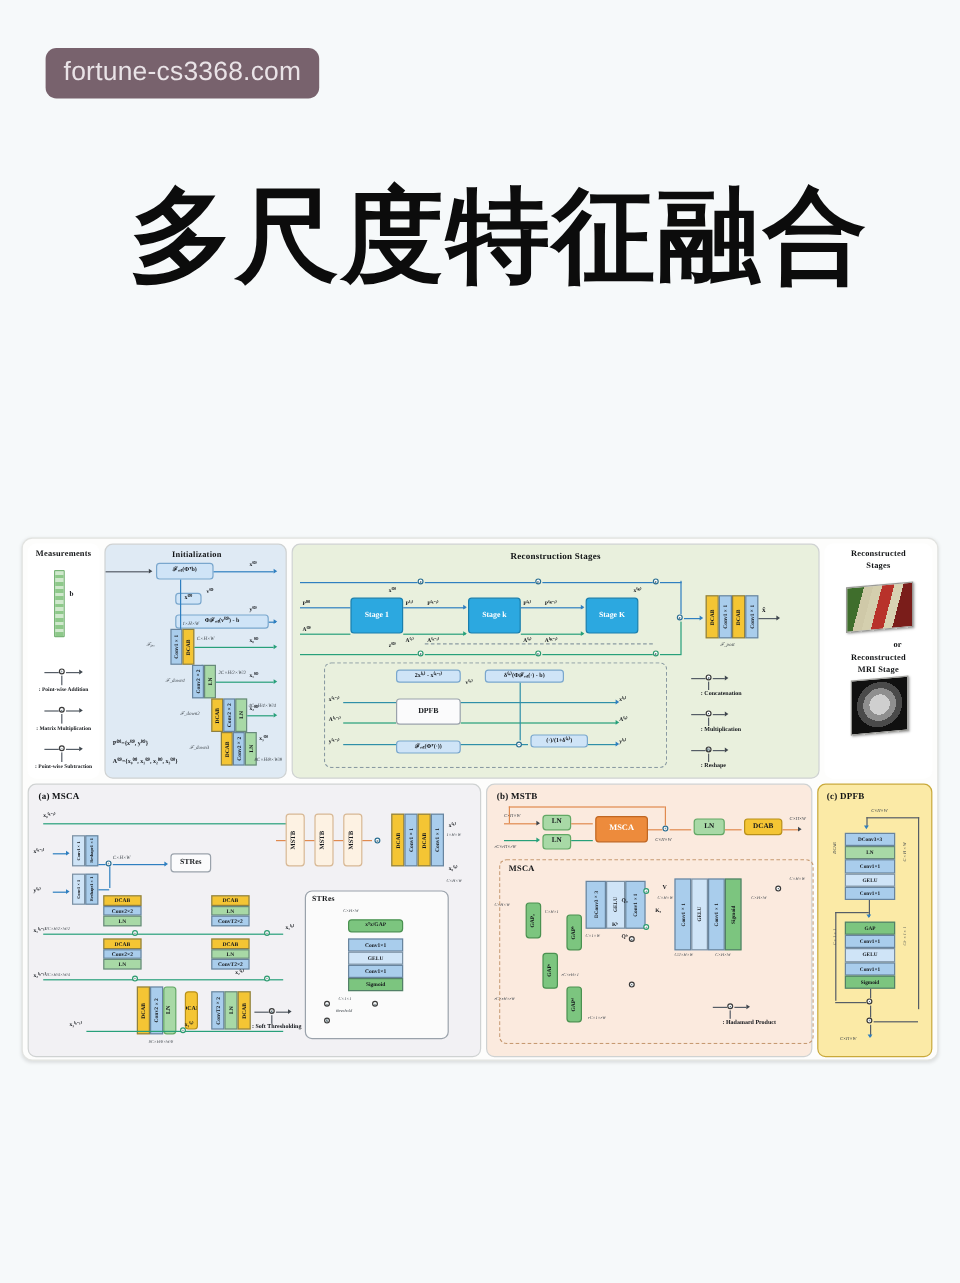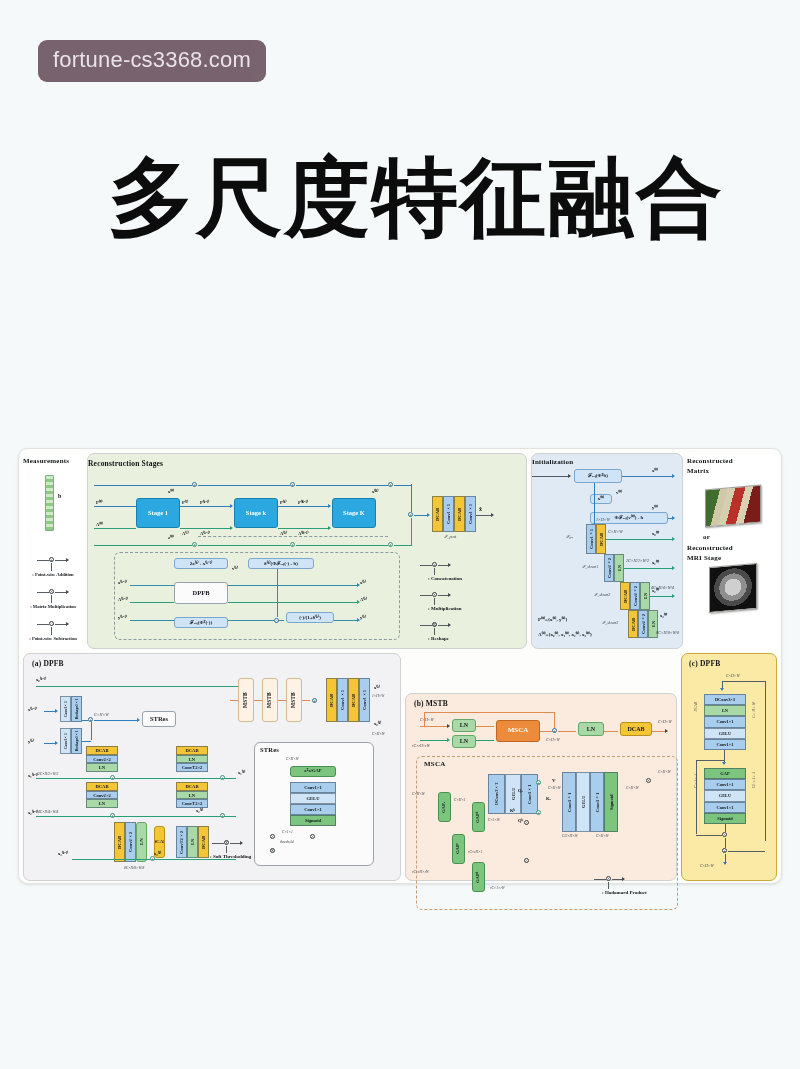--- a/index.html
+++ b/index.html
@@ -43,33 +43,33 @@
     padding:4px;
     font-size:5.2px;
     color:#15181c;
   }
   .row{ display:flex; gap:4px; }
   .rowtop{ height:196px; }
   .rowbot{ height:228px; margin-top:4px; }
 
   .panel{ border:1px solid #cfd2d2; border-radius:7px; position:relative; }
   .ptitle{
-    position:absolute; font-weight:bold; text-align:left;
+    position:absolute; font-weight:bold; text-align:center;
     letter-spacing:.2px; color:#101214;
   }
 
   
   .p-meas{ flex:0 0 60px; background:#ffffff; border:none; }
   .p-init{ flex:0 0 152px; background:#dfeaf4; }
   .p-recon{ flex:1 1 auto; background:#e9f0dd; }
   .p-out{ flex:0 0 90px; background:#ffffff; border:none; }
 
   
   .p-dpfb{ flex:0 0 378px; background:#f2f1f4; }
-  .p-mstb{ flex:1 1 auto; background:#fbeade;margin-top:40px; }
+  .p-mstb{ flex:1 1 auto; background:#fbeade; }
   .p-dcab{ flex:0 0 96px; background:#fbeaa6; border-color:#c9a93a; }
 
   
   .bx{
     position:absolute; display:flex; align-items:center; justify-content:center;
     border-radius:3px; text-align:center; font-weight:bold;
     font-size:5px; line-height:1.05; padding:0 1px;
     border:.6px solid rgba(40,60,80,.45);
     overflow:hidden; white-space:nowrap;
   }
@@ -179,20 +179,86 @@
       <div class="ah rk" style="left:43px;top:136.5px"></div>
       <div class="ln v lgray" style="left:28.2px;top:142px;height:8px"></div>
       <div class="lgd" style="left:0;top:151px;width:60px">: Matrix Multiplication</div>
 
       <div class="nd k" style="left:26px;top:168px">−</div>
       <div class="ln h lgray" style="left:14px;top:170.5px;width:12px"></div>
       <div class="ln h lgray" style="left:32px;top:170.5px;width:11px"></div>
       <div class="ah rk" style="left:43px;top:168.5px"></div>
       <div class="ln v lgray" style="left:28.2px;top:174px;height:8px"></div>
       <div class="lgd" style="left:0;top:183px;width:60px">: Point-wise Subtraction</div>
+    </div>
+
+    <div class="panel p-init">
+      <div class="ptitle" style="left:0;top:4px;width:152px;font-size:7px">Initialization</div>
+
+      <div class="ln h lgray" style="left:0;top:22px;width:36px"></div>
+      <div class="ah rk" style="left:36px;top:20px"></div>
+
+      <div class="bx lblue" style="left:42px;top:15px;width:48px;height:14px">ℱᵣₑₜ(Φᵀb)</div>
+      <div class="bx lblue" style="left:58px;top:40px;width:22px;height:10px">x⁽⁰⁾</div>
+      <div class="bx lblue" style="left:58px;top:58px;width:78px;height:12px">Φℱᵣₑₜ(v⁽⁰⁾) - b</div>
+
+      <div class="ln h lblue-l" style="left:90px;top:21.5px;width:50px"></div>
+      <div class="ah r" style="left:140px;top:19.5px"></div>
+      <div class="lbl" style="left:120px;top:13px">x⁽⁰⁾</div>
+      <div class="lbl" style="left:84px;top:35px">v⁽⁰⁾</div>
+      <div class="lbl" style="left:120px;top:50px">y⁽⁰⁾</div>
+      <div class="ln h lblue-l" style="left:136px;top:64px;width:6px"></div>
+      <div class="ah r" style="left:140px;top:62px"></div>
+
+      <div class="ln v lblue-l" style="left:62px;top:29px;height:42px"></div>
+      <div class="stk" style="left:54px;top:70px;width:20px;height:30px;flex-direction:row">
+        <div class="blue vert" style="width:10px;height:30px">Conv1×1</div>
+        <div class="yellow vert" style="width:10px;height:30px">DCAB</div>
+      </div>
+      <div class="lbl it" style="left:34px;top:80px">ℱₚᵣₑ</div>
+      <div class="lbl it" style="left:64px;top:63px">1×H×W</div>
+      <div class="lbl it" style="left:76px;top:75px">C×H×W</div>
+
+      <div class="ln h lgreen-l" style="left:74px;top:85px;width:66px"></div>
+      <div class="ah rg" style="left:140px;top:83px"></div>
+      <div class="lbl" style="left:120px;top:76px">x₀⁽⁰⁾</div>
+
+      <div class="ln v lgreen-l" style="left:80px;top:100px;height:8px"></div>
+      <div class="stk" style="left:72px;top:100px;width:20px;height:28px;flex-direction:row">
+        <div class="blue vert" style="width:10px;height:28px">Conv2×2</div>
+        <div class="green2 vert" style="width:10px;height:28px">LN</div>
+      </div>
+      <div class="lbl it" style="left:50px;top:110px">ℱ_down1</div>
+      <div class="lbl it" style="left:94px;top:104px">2C×H/2×W/2</div>
+      <div class="ln h lgreen-l" style="left:92px;top:114px;width:48px"></div>
+      <div class="ah rg" style="left:140px;top:112px"></div>
+      <div class="lbl" style="left:120px;top:105px">x₁⁽⁰⁾</div>
+
+      <div class="stk" style="left:88px;top:128px;width:30px;height:28px;flex-direction:row">
+        <div class="yellow vert" style="width:10px;height:28px">DCAB</div>
+        <div class="blue vert" style="width:10px;height:28px">Conv2×2</div>
+        <div class="green2 vert" style="width:10px;height:28px">LN</div>
+      </div>
+      <div class="lbl it" style="left:62px;top:138px">ℱ_down2</div>
+      <div class="lbl it" style="left:119px;top:131px">4C×H/4×W/4</div>
+      <div class="ln h lgreen-l" style="left:118px;top:142px;width:22px"></div>
+      <div class="ah rg" style="left:140px;top:140px"></div>
+      <div class="lbl" style="left:120px;top:133px">x₂⁽⁰⁾</div>
+
+      <div class="stk" style="left:96px;top:156px;width:30px;height:28px;flex-direction:row">
+        <div class="yellow vert" style="width:10px;height:28px">DCAB</div>
+        <div class="blue vert" style="width:10px;height:28px">Conv2×2</div>
+        <div class="green2 vert" style="width:10px;height:28px">LN</div>
+      </div>
+      <div class="lbl it" style="left:70px;top:166px">ℱ_down3</div>
+      <div class="lbl it" style="left:124px;top:176px">8C×H/8×W/8</div>
+      <div class="lbl" style="left:128px;top:158px">x₃⁽⁰⁾</div>
+
+      <div class="lbl" style="left:6px;top:162px;font-size:5px">P⁽⁰⁾={x⁽⁰⁾, y⁽⁰⁾}</div>
+      <div class="lbl" style="left:6px;top:177px;font-size:5px">A⁽⁰⁾={x₀⁽⁰⁾, x₁⁽⁰⁾, x₂⁽⁰⁾, x₃⁽⁰⁾}</div>
     </div>
 
     <div class="panel p-recon">
       <div class="ptitle" style="left:0;top:5px;width:100%;font-size:7.5px">Reconstruction Stages</div>
 
       <div class="ln h lblue-l" style="left:6px;top:52px;width:42px"></div>
       <div class="ln h lgreen-l" style="left:6px;top:74px;width:42px"></div>
       <div class="lbl" style="left:8px;top:45px">P⁽⁰⁾</div>
       <div class="lbl" style="left:8px;top:67px">A⁽⁰⁾</div>
 
@@ -299,101 +365,35 @@
       <div class="lbl" style="left:340px;top:152px;font-size:5px">: Multiplication</div>
 
       <div class="nd k" style="left:344px;top:168px">R</div>
       <div class="ln h lgray" style="left:332px;top:170.5px;width:12px"></div>
       <div class="ln h lgray" style="left:350px;top:170.5px;width:10px"></div>
       <div class="ah rk" style="left:360px;top:168.5px"></div>
       <div class="ln v lgray" style="left:346.2px;top:174px;height:7px"></div>
       <div class="lbl" style="left:340px;top:182px;font-size:5px">: Reshape</div>
     </div>
 
-    <div class="panel p-init">
-      <div class="ptitle" style="left:0;top:4px;width:152px;font-size:7px">Initialization</div>
-
-      <div class="ln h lgray" style="left:0;top:22px;width:36px"></div>
-      <div class="ah rk" style="left:36px;top:20px"></div>
-
-      <div class="bx lblue" style="left:42px;top:15px;width:48px;height:14px">ℱᵣₑₜ(Φᵀb)</div>
-      <div class="bx lblue" style="left:58px;top:40px;width:22px;height:10px">x⁽⁰⁾</div>
-      <div class="bx lblue" style="left:58px;top:58px;width:78px;height:12px">Φℱᵣₑₜ(v⁽⁰⁾) - b</div>
-
-      <div class="ln h lblue-l" style="left:90px;top:21.5px;width:50px"></div>
-      <div class="ah r" style="left:140px;top:19.5px"></div>
-      <div class="lbl" style="left:120px;top:13px">x⁽⁰⁾</div>
-      <div class="lbl" style="left:84px;top:35px">v⁽⁰⁾</div>
-      <div class="lbl" style="left:120px;top:50px">y⁽⁰⁾</div>
-      <div class="ln h lblue-l" style="left:136px;top:64px;width:6px"></div>
-      <div class="ah r" style="left:140px;top:62px"></div>
-
-      <div class="ln v lblue-l" style="left:62px;top:29px;height:42px"></div>
-      <div class="stk" style="left:54px;top:70px;width:20px;height:30px;flex-direction:row">
-        <div class="blue vert" style="width:10px;height:30px">Conv1×1</div>
-        <div class="yellow vert" style="width:10px;height:30px">DCAB</div>
-      </div>
-      <div class="lbl it" style="left:34px;top:80px">ℱₚᵣₑ</div>
-      <div class="lbl it" style="left:64px;top:63px">1×H×W</div>
-      <div class="lbl it" style="left:76px;top:75px">C×H×W</div>
-
-      <div class="ln h lgreen-l" style="left:74px;top:85px;width:66px"></div>
-      <div class="ah rg" style="left:140px;top:83px"></div>
-      <div class="lbl" style="left:120px;top:76px">x₀⁽⁰⁾</div>
-
-      <div class="ln v lgreen-l" style="left:80px;top:100px;height:8px"></div>
-      <div class="stk" style="left:72px;top:100px;width:20px;height:28px;flex-direction:row">
-        <div class="blue vert" style="width:10px;height:28px">Conv2×2</div>
-        <div class="green2 vert" style="width:10px;height:28px">LN</div>
-      </div>
-      <div class="lbl it" style="left:50px;top:110px">ℱ_down1</div>
-      <div class="lbl it" style="left:94px;top:104px">2C×H/2×W/2</div>
-      <div class="ln h lgreen-l" style="left:92px;top:114px;width:48px"></div>
-      <div class="ah rg" style="left:140px;top:112px"></div>
-      <div class="lbl" style="left:120px;top:105px">x₁⁽⁰⁾</div>
-
-      <div class="stk" style="left:88px;top:128px;width:30px;height:28px;flex-direction:row">
-        <div class="yellow vert" style="width:10px;height:28px">DCAB</div>
-        <div class="blue vert" style="width:10px;height:28px">Conv2×2</div>
-        <div class="green2 vert" style="width:10px;height:28px">LN</div>
-      </div>
-      <div class="lbl it" style="left:62px;top:138px">ℱ_down2</div>
-      <div class="lbl it" style="left:119px;top:131px">4C×H/4×W/4</div>
-      <div class="ln h lgreen-l" style="left:118px;top:142px;width:22px"></div>
-      <div class="ah rg" style="left:140px;top:140px"></div>
-      <div class="lbl" style="left:120px;top:133px">x₂⁽⁰⁾</div>
-
-      <div class="stk" style="left:96px;top:156px;width:30px;height:28px;flex-direction:row">
-        <div class="yellow vert" style="width:10px;height:28px">DCAB</div>
-        <div class="blue vert" style="width:10px;height:28px">Conv2×2</div>
-        <div class="green2 vert" style="width:10px;height:28px">LN</div>
-      </div>
-      <div class="lbl it" style="left:70px;top:166px">ℱ_down3</div>
-      <div class="lbl it" style="left:124px;top:176px">8C×H/8×W/8</div>
-      <div class="lbl" style="left:128px;top:158px">x₃⁽⁰⁾</div>
-
-      <div class="lbl" style="left:6px;top:162px;font-size:5px">P⁽⁰⁾={x⁽⁰⁾, y⁽⁰⁾}</div>
-      <div class="lbl" style="left:6px;top:177px;font-size:5px">A⁽⁰⁾={x₀⁽⁰⁾, x₁⁽⁰⁾, x₂⁽⁰⁾, x₃⁽⁰⁾}</div>
-    </div>
-
     <div class="panel p-out">
       <div class="ptitle" style="left:0;top:4px;width:90px;font-size:7px">Reconstructed</div>
-      <div class="ptitle" style="left:0;top:14px;width:90px;font-size:7px">Matrix</div>
+      <div class="ptitle" style="left:0;top:14px;width:90px;font-size:7px">Stages</div>
       <div class="thumb" id="parrot"></div>
       <div class="ptitle" style="left:16px;top:80px;width:90px;font-size:7px">or</div>
       <div class="ptitle" style="left:0;top:91px;width:90px;font-size:7px">Reconstructed</div>
       <div class="ptitle" style="left:0;top:101px;width:90px;font-size:7px">MRI Stage</div>
       <div class="thumb" id="mri"></div>
     </div>
   </div>
 
   <div class="row rowbot">
 
     <div class="panel p-dpfb">
-      <div class="ptitle" style="left:8px;top:5px;font-size:7.5px;text-align:left">(a) DPFB</div>
+      <div class="ptitle" style="left:8px;top:5px;font-size:7.5px;text-align:left">(a) MSCA</div>
 
       <div class="lbl" style="left:12px;top:22px">x₀⁽ᵏ⁻¹⁾</div>
       <div class="ln h lgreen-l" style="left:12px;top:32px;width:212px"></div>
 
       <div class="lbl" style="left:4px;top:52px">x⁽ᵏ⁻¹⁾</div>
       <div class="lbl" style="left:4px;top:84px">y⁽ᵏ⁾</div>
       <div class="ln h lblue-l" style="left:20px;top:57px;width:12px"></div>
       <div class="ah r" style="left:31px;top:55px"></div>
       <div class="ln h lblue-l" style="left:20px;top:89px;width:12px"></div>
       <div class="ah r" style="left:31px;top:87px"></div>

